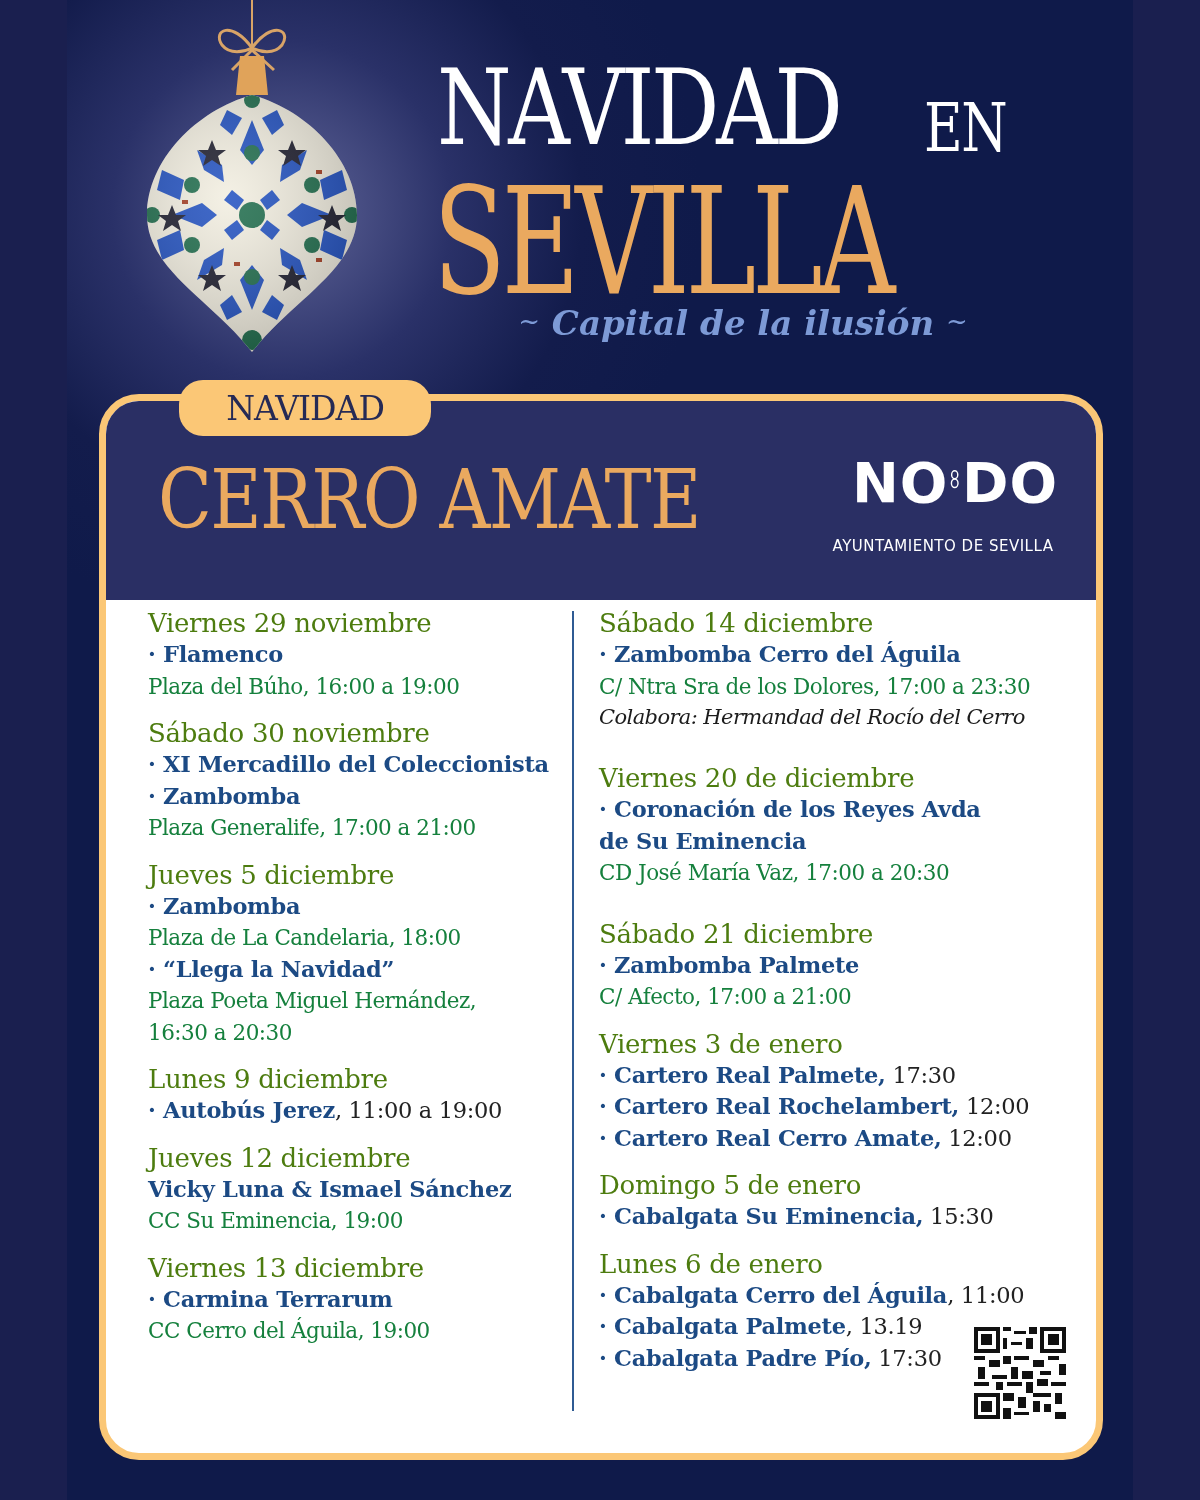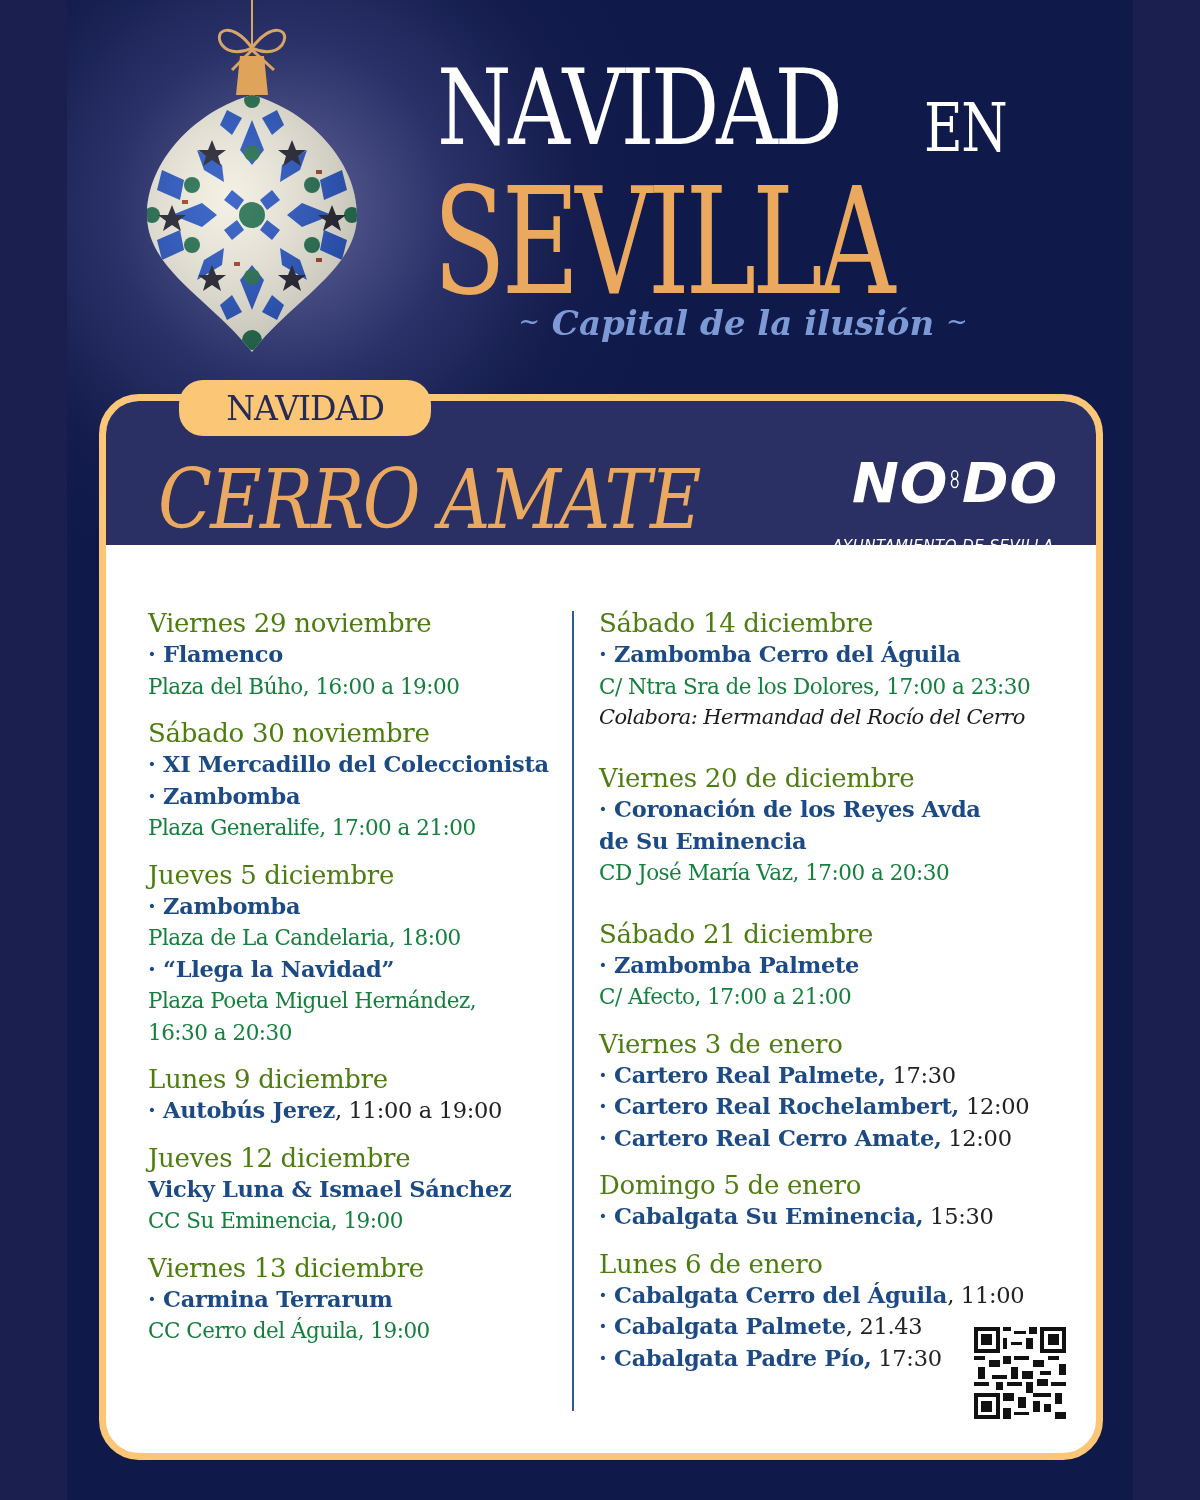--- a/index.html
+++ b/index.html
@@ -41,21 +41,21 @@
     color: #7d9ad6; font-size: 34px; line-height: 1;
   }
   .t-sub .swirl { color: #7d9ad6; font-weight: normal; font-size: 26px; vertical-align: 5px; }
 
   
   .card {
     position: absolute; left: 32px; top: 394px; width: 1004px; height: 1066px;
     border: 7px solid #fbc776; border-radius: 40px; background: #ffffff; overflow: hidden;
   }
   .card-head {
-    position: absolute; left: 0; top: 0; right: 0; height: 144px; background: #2a2f64; font-style: italic;
+    position: absolute; left: 0; top: 0; right: 0; height: 199px; background: #2a2f64;
   }
   .distrito-tab {
     position: absolute; left: 112px; top: 380px; width: 252px; height: 56px;
     background: #fbc776; border-radius: 24px; z-index: 3;
     display: flex; align-items: center; justify-content: center;
     font-family: "DejaVu Serif", serif; font-size: 33px; color: #262a55; letter-spacing: -1px;
   }
   .district-name {
     position: absolute; left: 52px; top: 58px;
     font-family: "DejaVu Serif", serif; color: #eaa95f;
@@ -255,21 +255,21 @@
         <div class="ev-title"><span>· Cartero Real Rochelambert,</span><span class="tail"> 12:00</span></div>
         <div class="ev-title"><span>· Cartero Real Cerro Amate,</span><span class="tail"> 12:00</span></div>
       </div>
       <div class="day">
         <div class="date">Domingo 5 de enero</div>
         <div class="ev-title"><span>· Cabalgata Su Eminencia,</span><span class="tail"> 15:30</span></div>
       </div>
       <div class="day">
         <div class="date">Lunes 6 de enero</div>
         <div class="ev-title"><span>· Cabalgata Cerro del Águila</span><span class="tail">, 11:00</span></div>
-        <div class="ev-title"><span>· Cabalgata Palmete</span><span class="tail">, 21.43</span></div>
+        <div class="ev-title"><span>· Cabalgata Palmete</span><span class="tail">, 13.19</span></div>
         <div class="ev-title"><span>· Cabalgata Padre Pío,</span><span class="tail"> 17:30</span></div>
       </div>
     </div>
 
     <svg class="qr" viewBox="0 0 25 25" shape-rendering="crispEdges">
       <rect width="25" height="25" fill="#fff"></rect>
       <g fill="#111">
         <rect x="0" y="0" width="7" height="7"></rect>
           <rect x="1" y="1" width="5" height="5" fill="#fff"></rect>
           <rect x="2" y="2" width="3" height="3"></rect>

